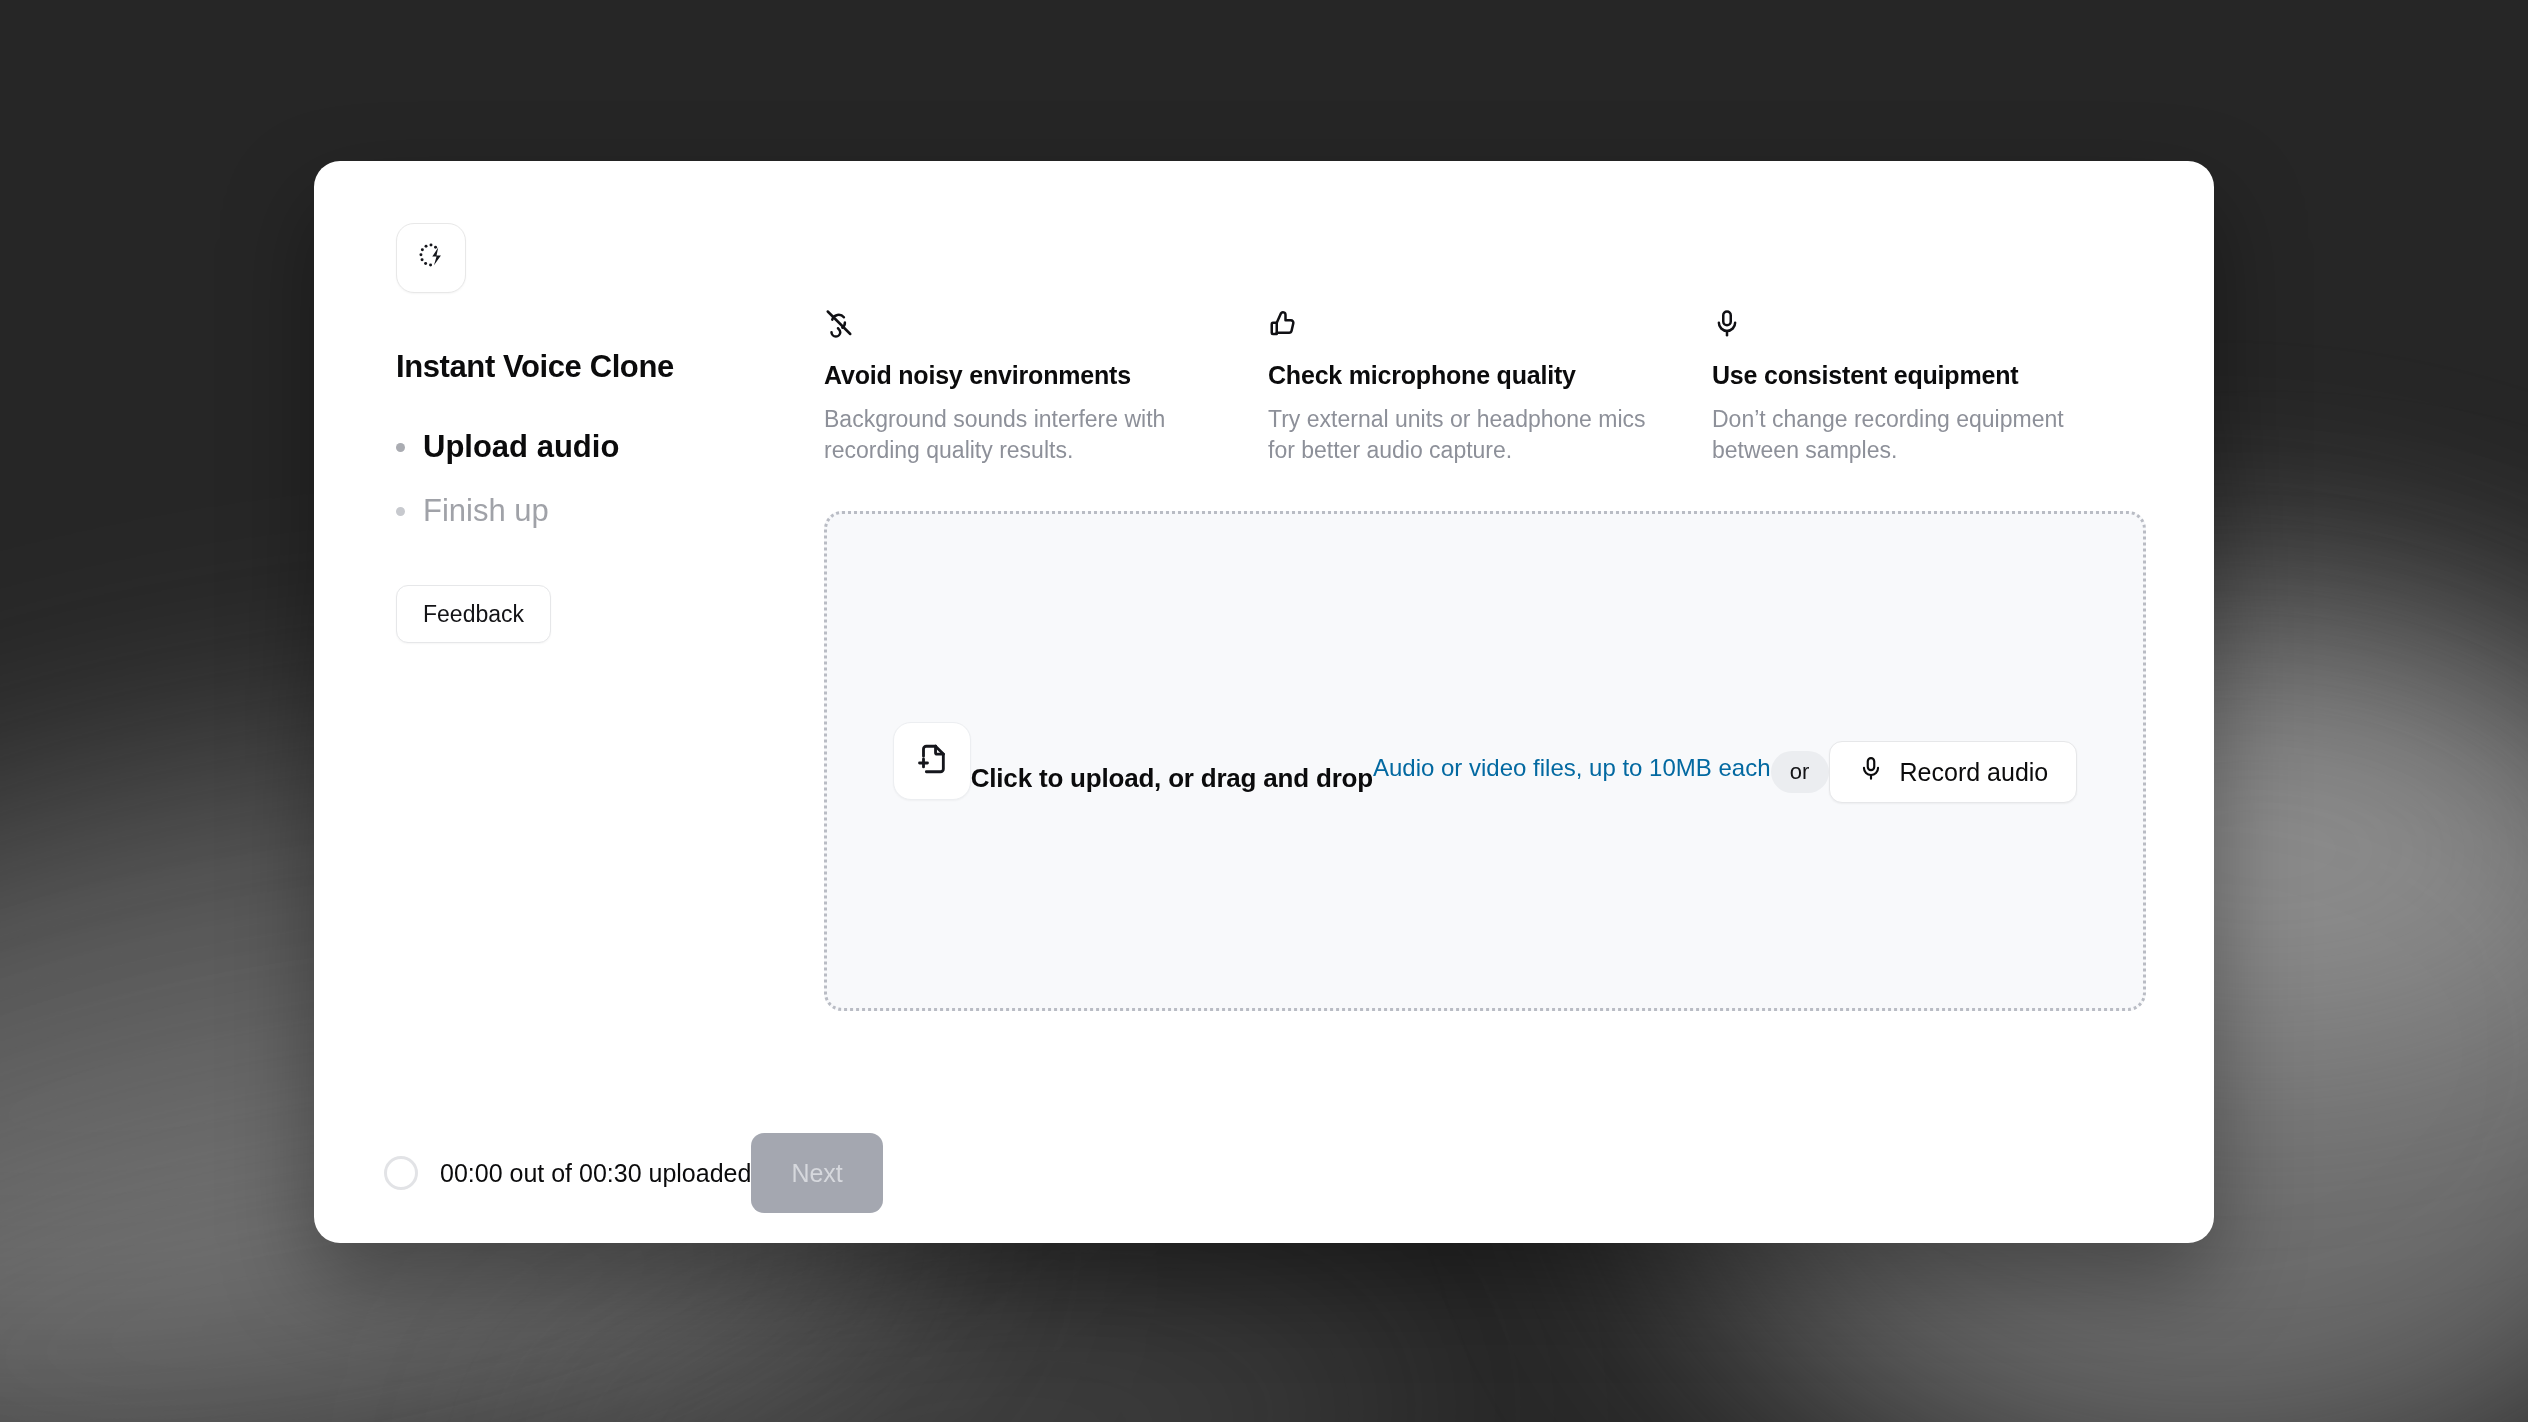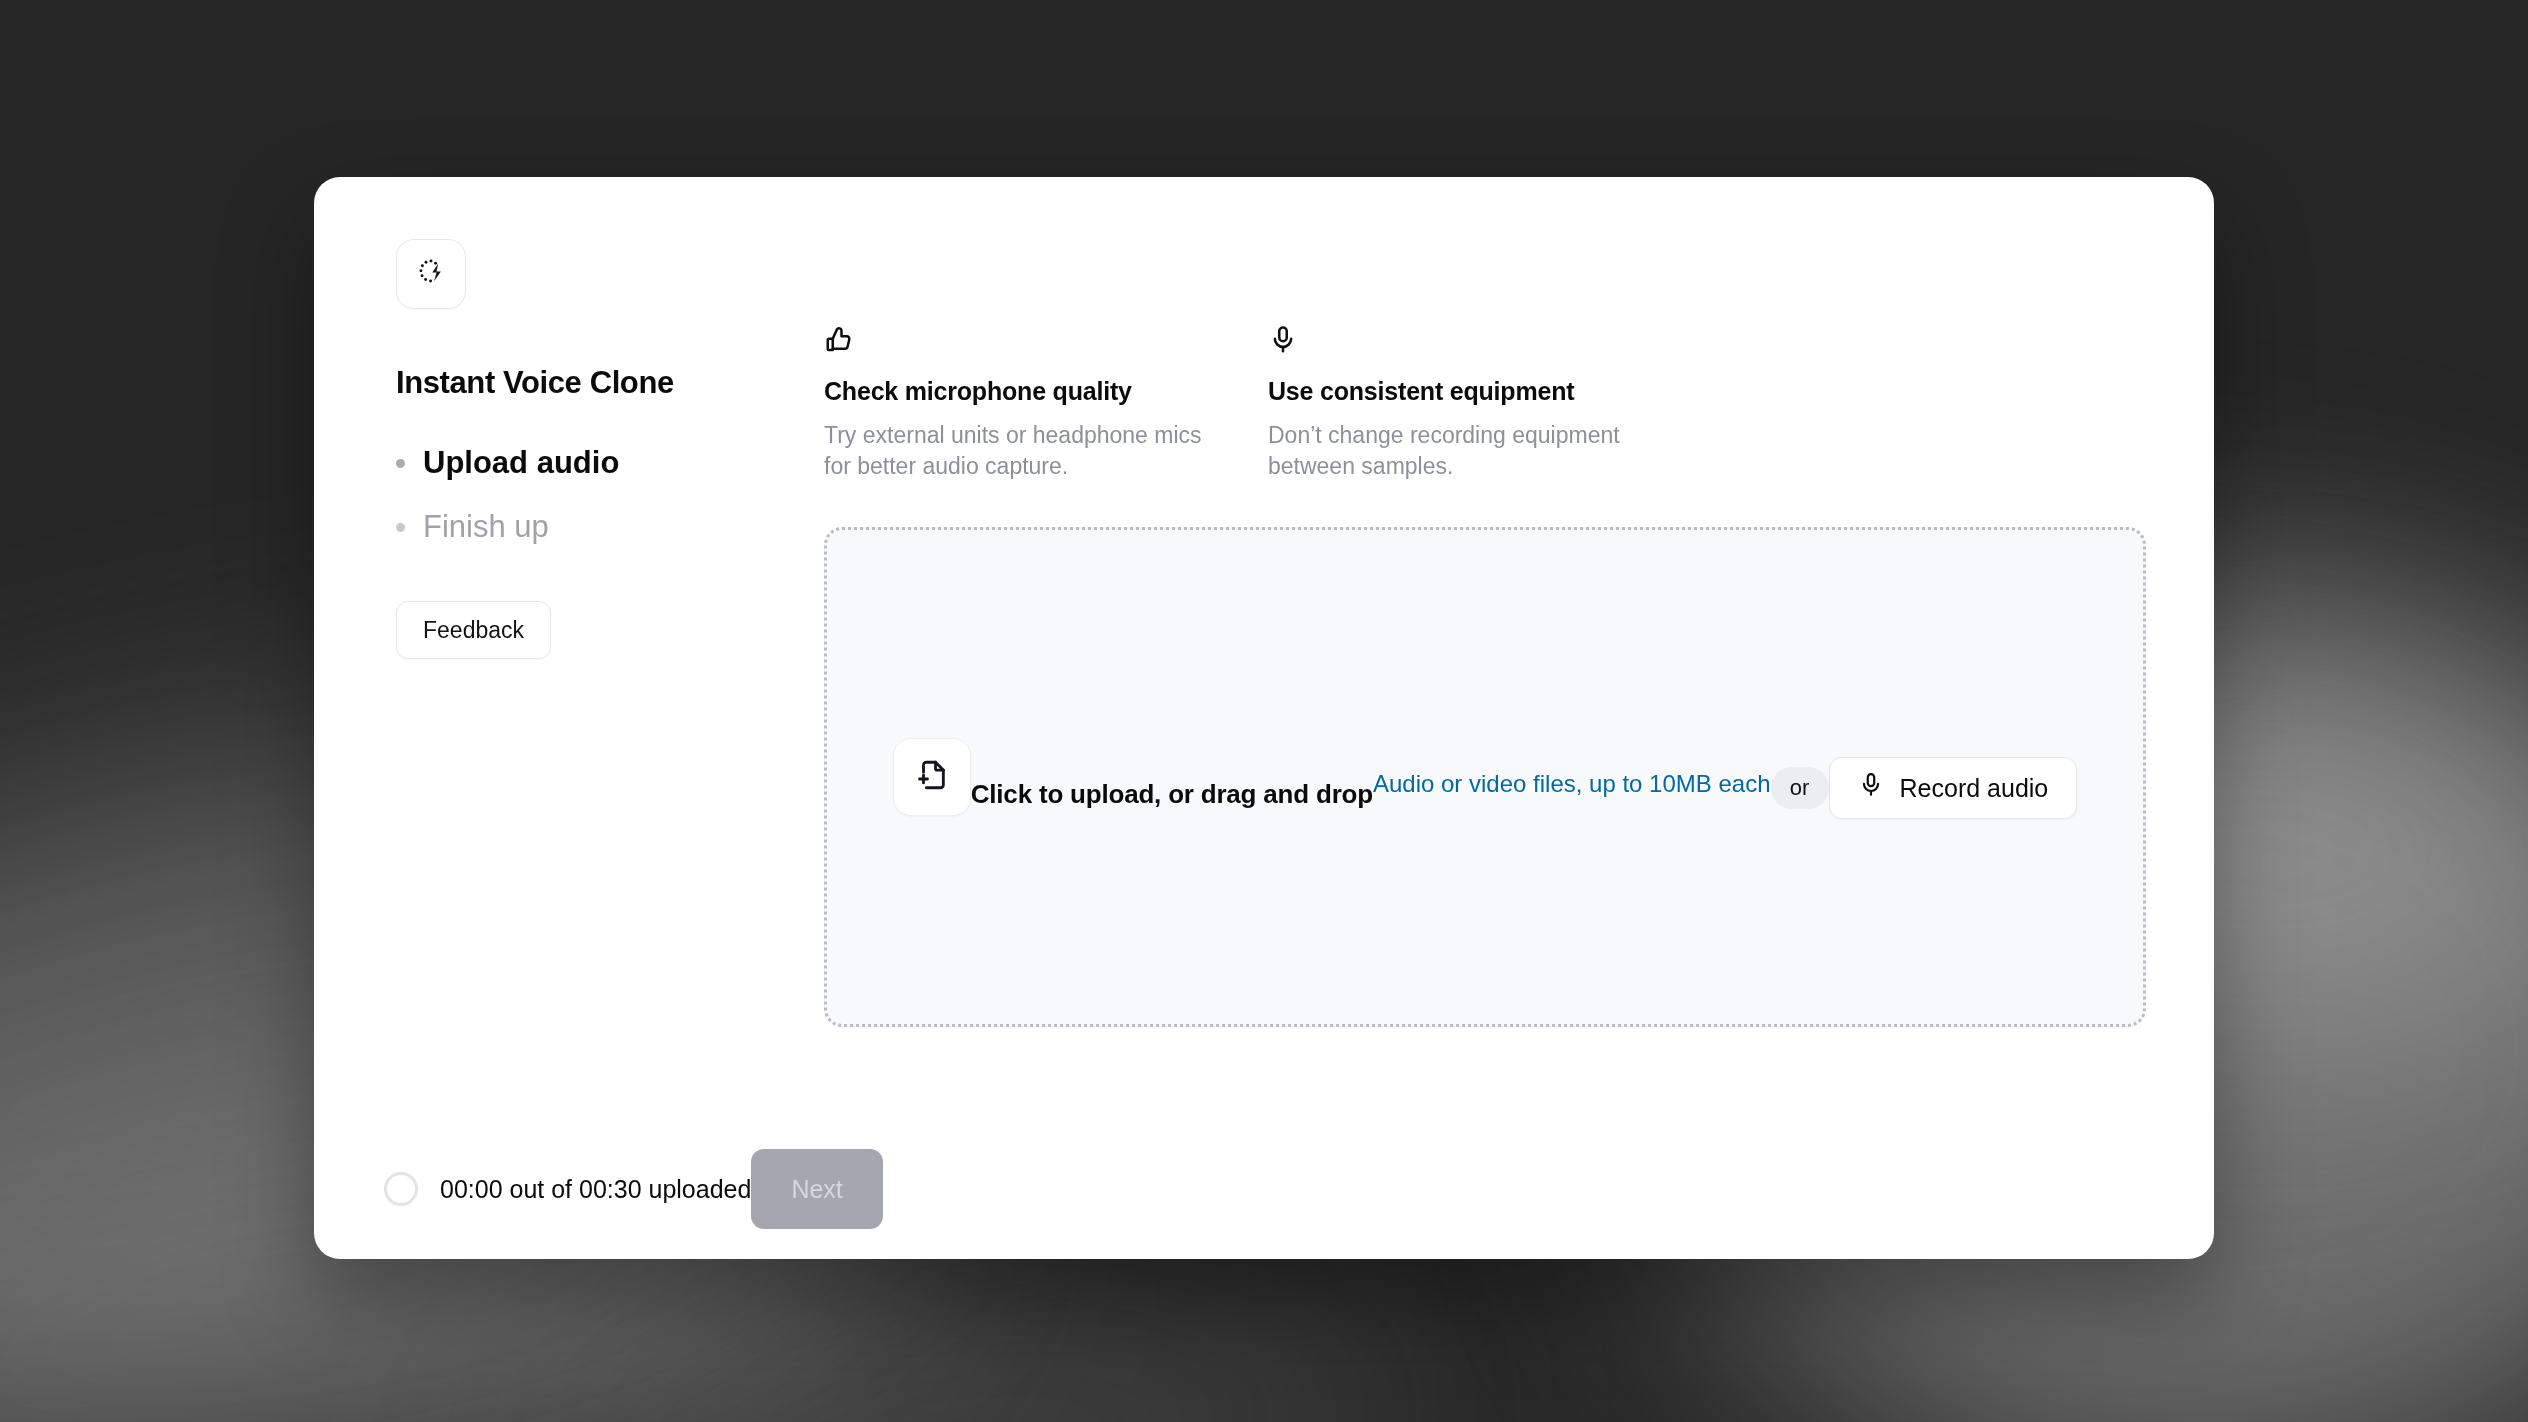--- a/index.html
+++ b/index.html
@@ -51,21 +51,21 @@
     width: 900px; height: 300px;
     left: 520px; top: 1290px;
     background: rgba(190,190,190,0.16);
     transform: rotate(-6deg);
   }
 
   
   #card {
     position: absolute;
     left: 314px;
-    top: 177px;
+    top: 161px;
     width: 1900px;
     height: 1082px;
     background: #ffffff;
     border-radius: 26px;
     box-shadow: 0 40px 90px rgba(0,0,0,0.35);
     padding: 62px 68px 0 68px;
     display: flex;
     flex-direction: column;
   }
 
@@ -311,20 +311,32 @@
           </div>
         </div>
 
         <div id="feedback-button">Feedback</div>
       </div>
 
       <div id="right-col">
 
         <div id="tips">
 
+          <div class="tip">
+            <div class="tip-icon">
+              <svg width="30" height="30" viewBox="0 0 24 24" fill="none" stroke="#101014" stroke-width="2" stroke-linecap="round" stroke-linejoin="round">
+                <path d="M6 18.5a3.5 3.5 0 0 0 7 0c0-1.5-1-2.3-1.8-3.1"></path>
+                <path d="M6.6 8.5a5.4 5.4 0 0 1 9.3-1.9"></path>
+                <path d="M16.7 10.8c.2 2.1-1 3.3-2 4.2"></path>
+                <path d="M3 2l18 18"></path>
+              </svg>
+            </div>
+            <div class="tip-title">Avoid noisy environments</div>
+            <div class="tip-desc">Background sounds interfere with recording quality results.</div>
+          </div>
 
           <div class="tip">
             <div class="tip-icon">
               <svg width="30" height="30" viewBox="0 0 24 24" fill="none" stroke="#101014" stroke-width="2" stroke-linecap="round" stroke-linejoin="round">
                 <path d="M7 11v9H4a1 1 0 0 1-1-1v-7a1 1 0 0 1 1-1h3z"></path>
                 <path d="M7 11l3.3-7.4a2 2 0 0 1 3.7 1.1V9h4.3a2 2 0 0 1 1.95 2.45l-1.4 6A2 2 0 0 1 16.9 19H7"></path>
               </svg>
             </div>
             <div class="tip-title">Check microphone quality</div>
             <div class="tip-desc">Try external units or headphone mics for better audio capture.</div>

